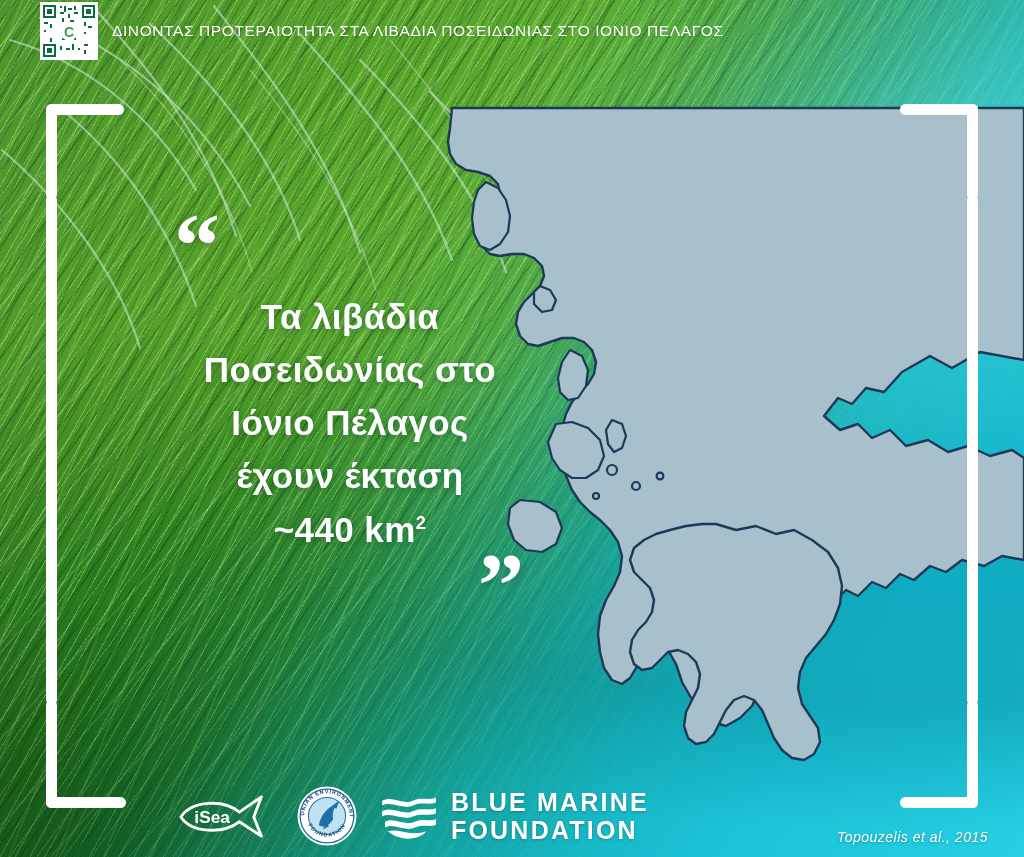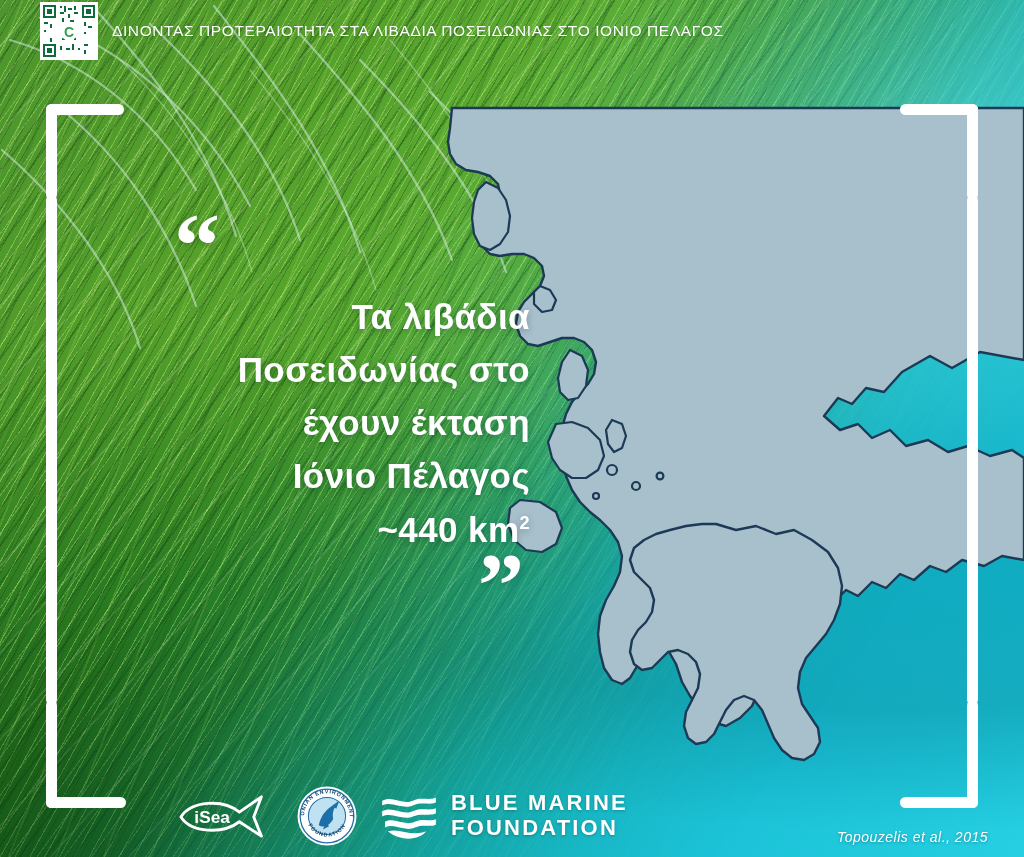--- a/index.html
+++ b/index.html
@@ -129,37 +129,37 @@
   }
   .qmark{
     color:#fff; font-size:92px; line-height:.52; font-weight:700;
     letter-spacing:-4px; font-family:"Liberation Serif", serif;
     text-shadow:0 2px 6px rgba(0,40,30,.25);
   }
   .qmark.open{ margin-left:4px; }
   .qmark.close{ text-align:right; margin-top:6px; margin-right:10px; }
   .quote-lines{
     margin-top:20px; color:#ffffff; font-size:35px; font-weight:600;
-    line-height:1.52; letter-spacing:.4px; text-align:right;
+    line-height:1.52; letter-spacing:.4px; text-align:center;
     text-shadow:0 2px 7px rgba(0,45,35,.30);
   }
   .quote-lines div{ white-space:nowrap; }
   .sup{ font-size:.52em; vertical-align:super; }
 
   
   .logos{
     position:absolute; left:176px; bottom:10px; height:62px;
     display:flex; align-items:center; gap:22px; z-index:7;
   }
   .logo-isea{ width:98px; height:46px; }
   .logo-ief{ width:62px; height:62px; }
   .logo-bmf{ display:flex; align-items:center; gap:13px; }
   .bmf-waves{ width:58px; height:46px; }
   .bmf-text{
-    color:#fff; font-size:22px; font-weight:700; letter-spacing:2.2px;
+    color:#fff; font-size:25px; font-weight:700; letter-spacing:2.2px;
     line-height:1.12; text-shadow:0 1px 3px rgba(0,0,0,.25);
   }
 
   .credit{
     position:absolute; right:36px; bottom:12px; z-index:7;
     color:#ffffff; font-size:14px; font-style:italic; letter-spacing:.5px;
     text-shadow:0 1px 3px rgba(0,0,0,.3);
   }
 </style>
 </head>
@@ -329,22 +329,22 @@
     <span style="left:900px;top:797px;width:78px;  height:11px;"></span>
     <span style="left:46px; top:195px; width:11px; height:510px;"></span>
     <span style="left:967px;top:195px; width:11px; height:510px;"></span>
   </div>
 
   <div class="quote">
     <div class="qmark open">“</div>
     <div class="quote-lines">
       <div>Τα λιβάδια</div>
       <div>Ποσειδωνίας στο</div>
+      <div> Ιόνιο Πέλαγος</div>
       <div>έχουν έκταση</div>
-      <div> Ιόνιο Πέλαγος</div>
       <div><span>~440 km</span><span class="sup">2</span></div>
     </div>
     <div class="qmark close">”</div>
   </div>
 
   <div class="logos">
 
     <svg class="logo-isea" viewBox="0 0 200 96">
       <path d="M8 50 C 30 16, 96 12, 130 40 L 176 8 L 160 50 L 176 90 L 130 60 C 96 86, 30 84, 8 50 Z" fill="none" stroke="#ffffff" stroke-width="6" stroke-linejoin="round" stroke-linecap="round"></path>
       <text x="36" y="63" font-family="Liberation Sans, sans-serif" font-size="36" font-weight="700" fill="#ffffff">iSea</text>

